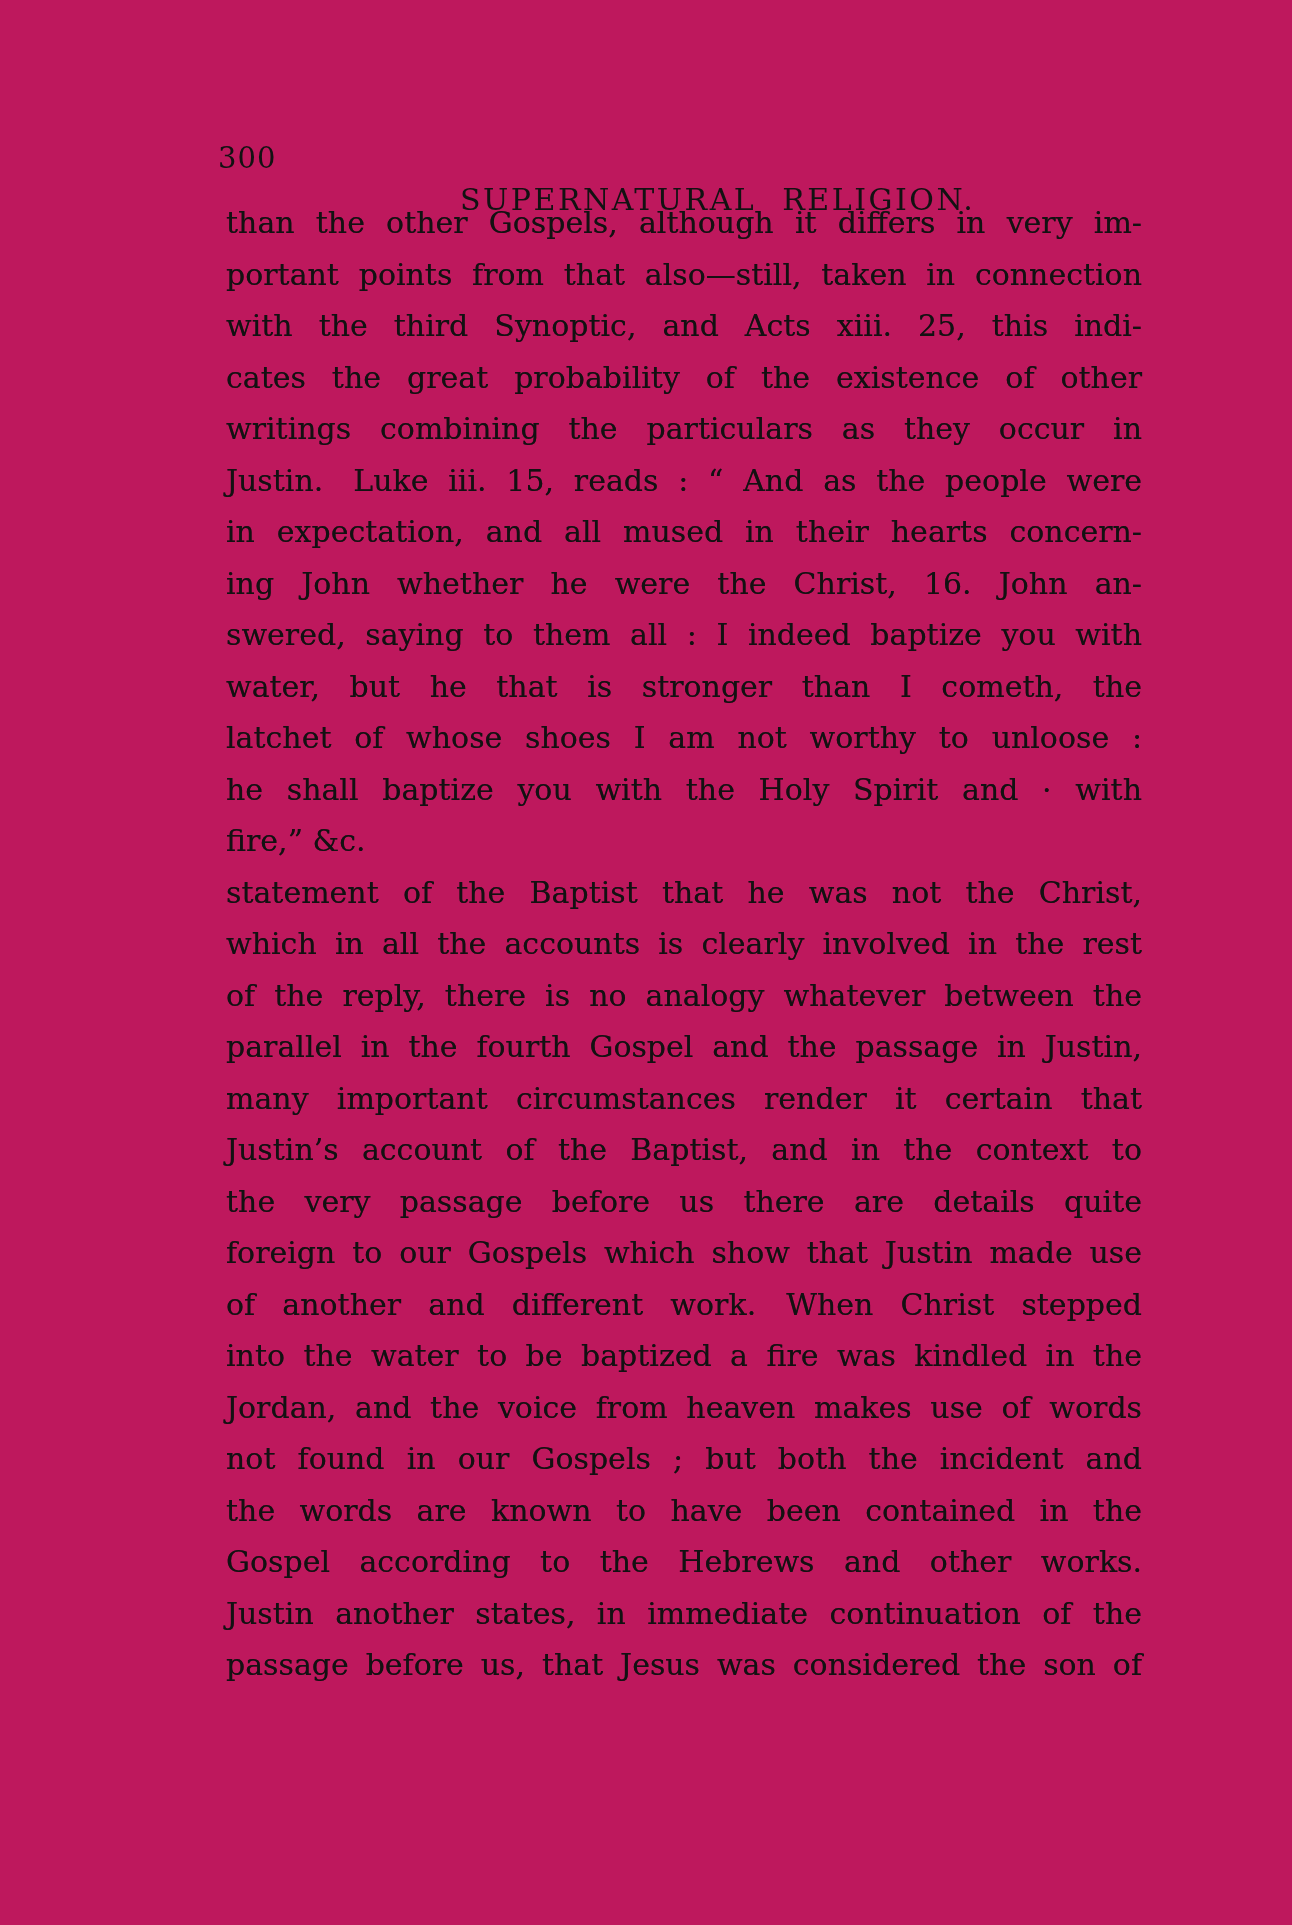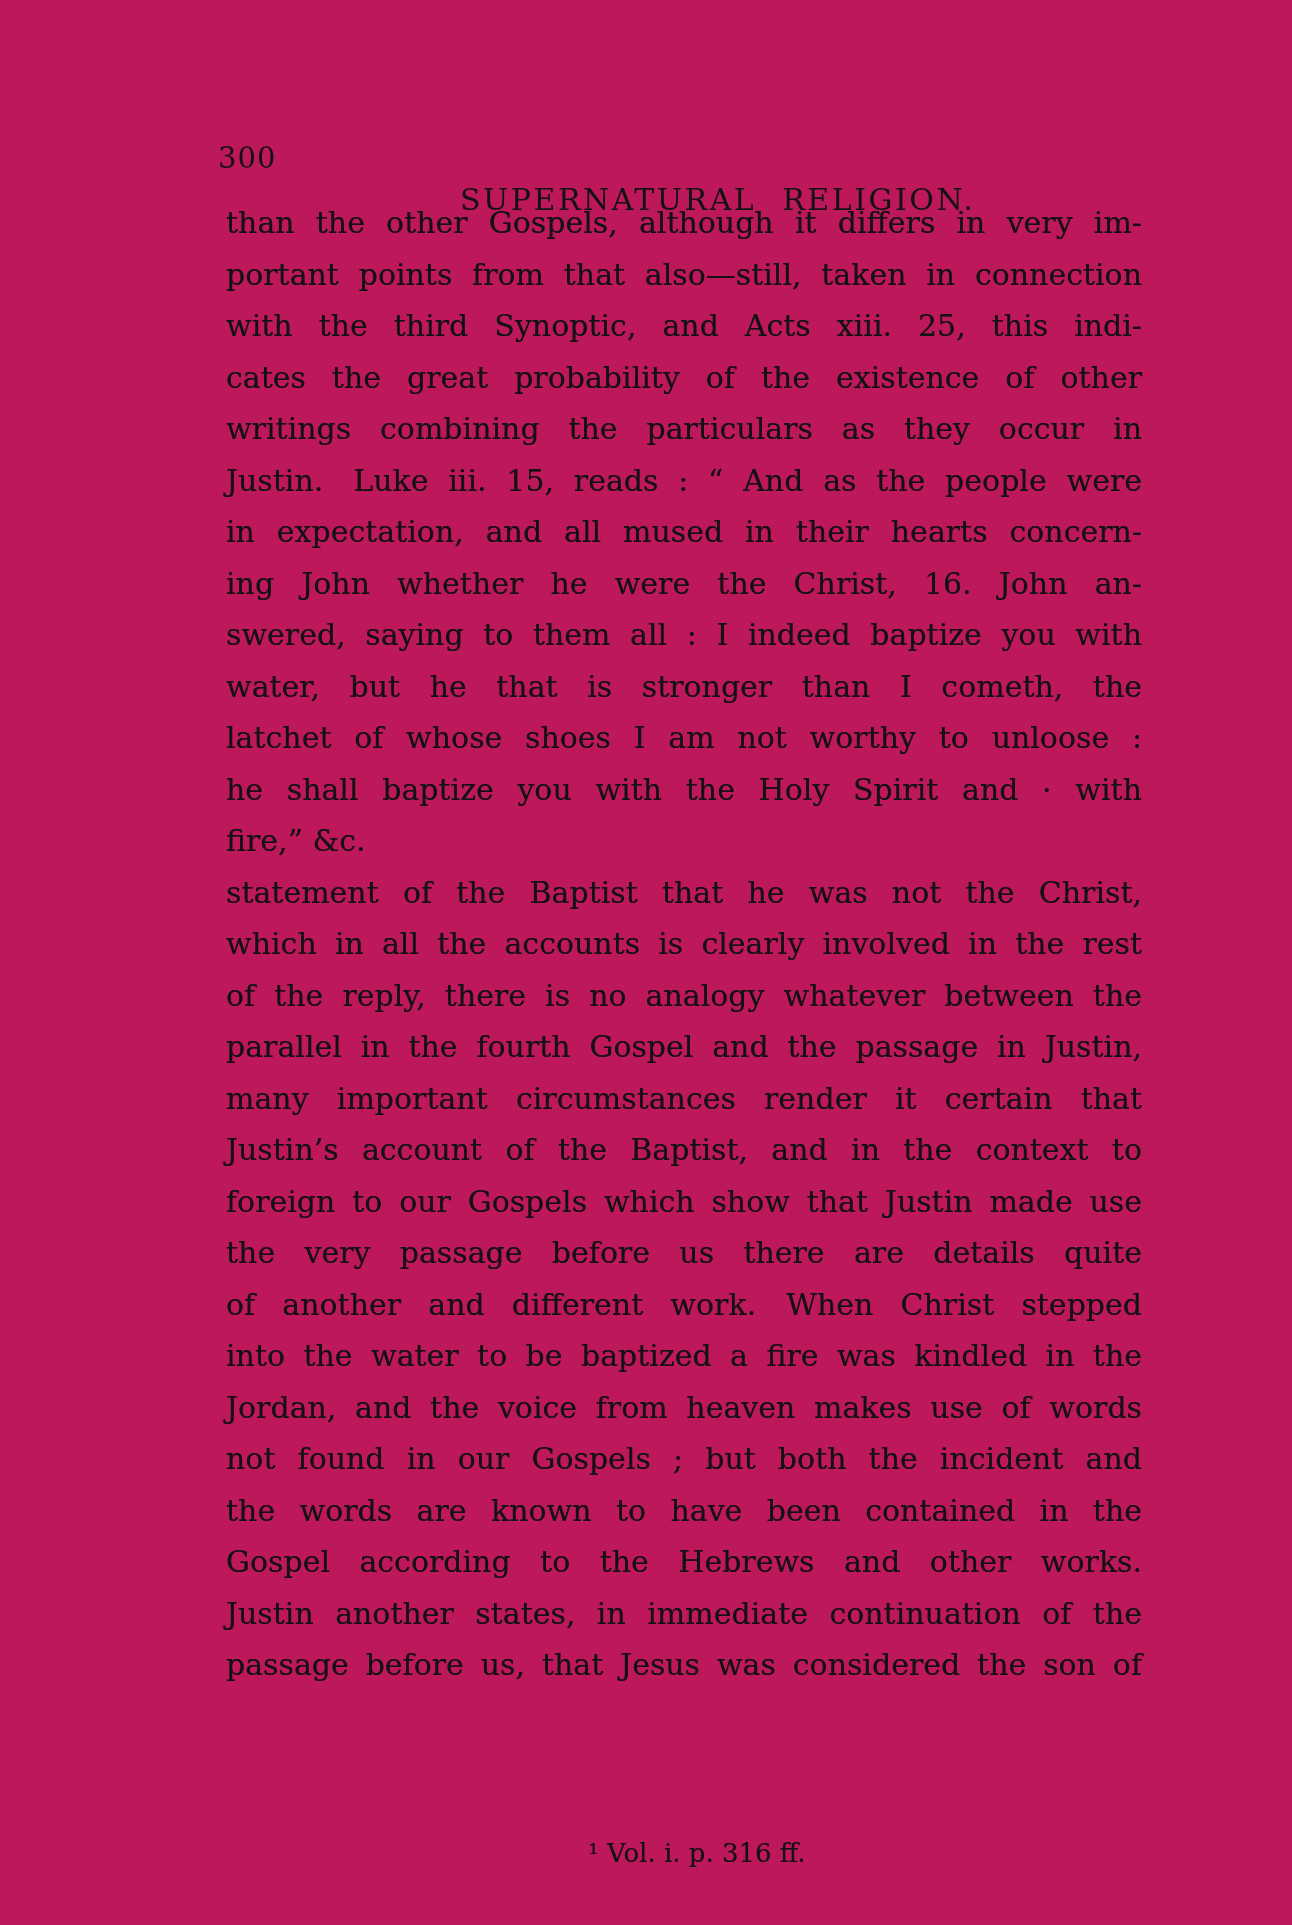--- a/index.html
+++ b/index.html
@@ -95,27 +95,26 @@
     <div class="ln">latchet of whose shoes I am not worthy to unloose :</div>
     <div class="ln">he shall baptize you with the Holy Spirit and · with</div>
     <div class="ln last">fire,” &amp;c.</div>
 
     <div class="ln">statement of the Baptist that he was not the Christ,</div>
     <div class="ln">which in all the accounts is clearly involved in the rest</div>
     <div class="ln">of the reply, there is no analogy whatever between the</div>
     <div class="ln">parallel in the fourth Gospel and the passage in Justin,</div>
     <div class="ln">many important circumstances render it certain that</div>
     <div class="ln">Justin’s account of the Baptist, and in the context to</div>
+    <div class="ln">the very passage before us there are details quite</div>
     <div class="ln">foreign to our Gospels which show that Justin made use</div>
-    <div class="ln">the very passage before us there are details quite</div>
     <div class="ln">of another and different work. When Christ stepped</div>
     <div class="ln">into the water to be baptized a fire was kindled in the</div>
     <div class="ln">Jordan, and the voice from heaven makes use of words</div>
     <div class="ln">not found in our Gospels ; but both the incident and</div>
     <div class="ln">the words are known to have been contained in the</div>
     <div class="ln">Gospel according to the Hebrews and other works.</div>
     <div class="ln">Justin another states, in immediate continuation of the</div>
     <div class="ln">passage before us, that Jesus was considered the son of</div>
   </div>
 
-  <div class="footnote">¹ Vol. i. p. 316 ff.</div>
 
 </div>
 
 </body></html>

